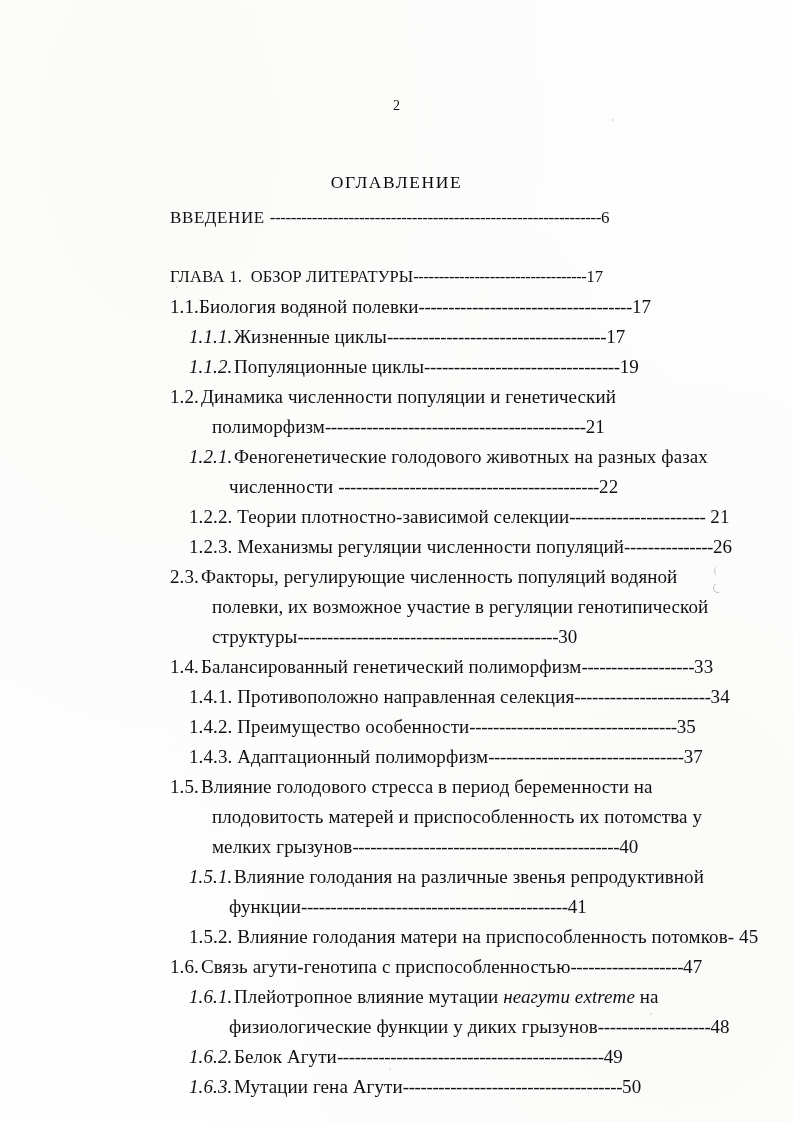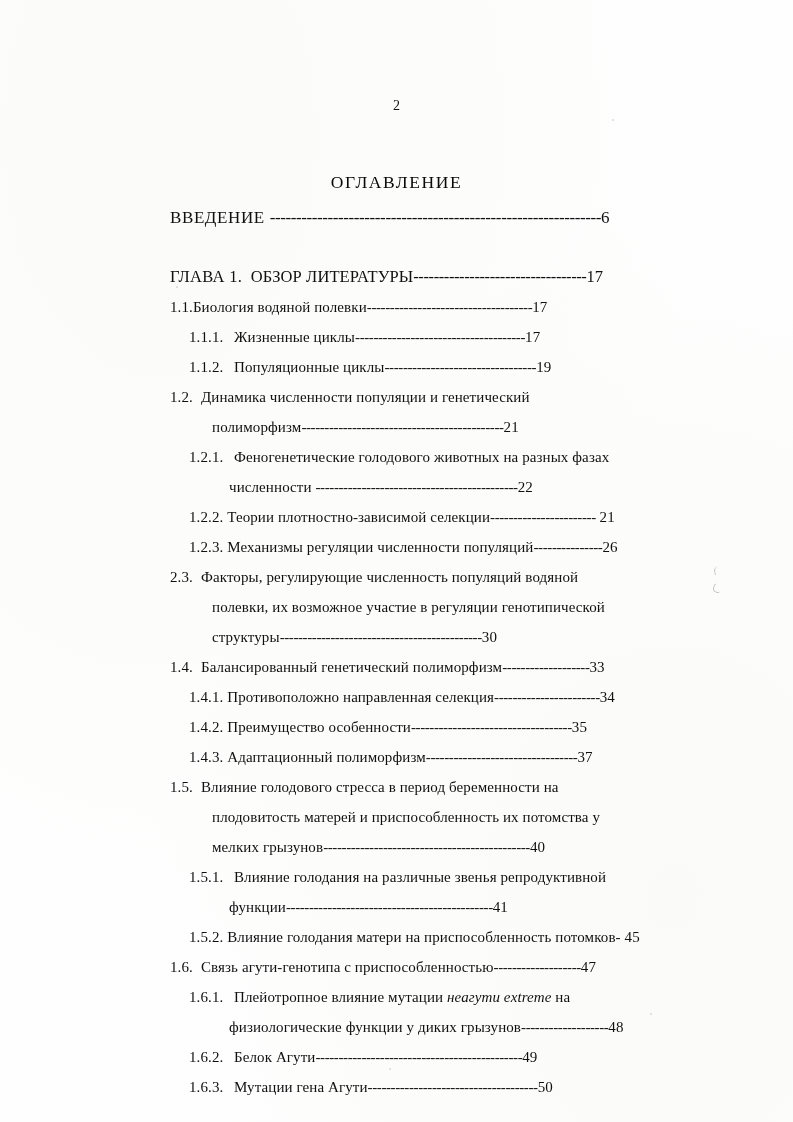--- a/index.html
+++ b/index.html
@@ -50,21 +50,21 @@
   }
 
   .toc {
     position: absolute;
     top: 203px;
     left: 168px;
     width: 578px;
   }
 
   .entry {
-    font-size: 15px;
+    font-size: 19px;
     line-height: 30px;
     letter-spacing: 0.1px;
     white-space: nowrap;
     color: #101010;
   }
 
   
   .gap-lg { height: 29px; }
 
   
@@ -73,21 +73,21 @@
   .lvl-2 { padding-left: 21px; }
 
   
   .cont-1 { padding-left: 44px; }
   .cont-2 { padding-left: 61px; }
 
   .num {
     display: inline-block;
   }
   .num-w1 { min-width: 31px; }
-  .num-w2 { min-width: 45px; }
+  .num-w2 { min-width: 45px; font-style: italic; }
 
   .label { }
 
   .dots {
     letter-spacing: -0.4px;
   }
 
   .pg { }
 
   .ital { font-style: italic; }

